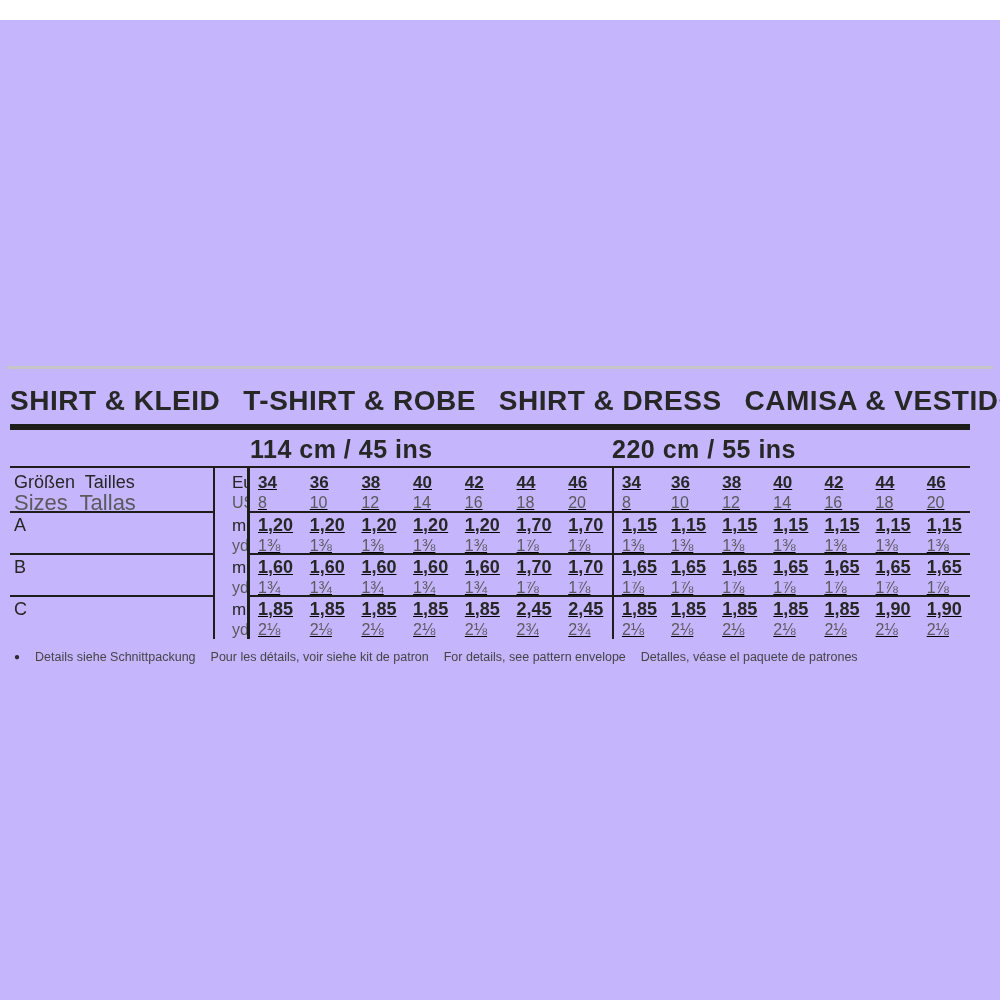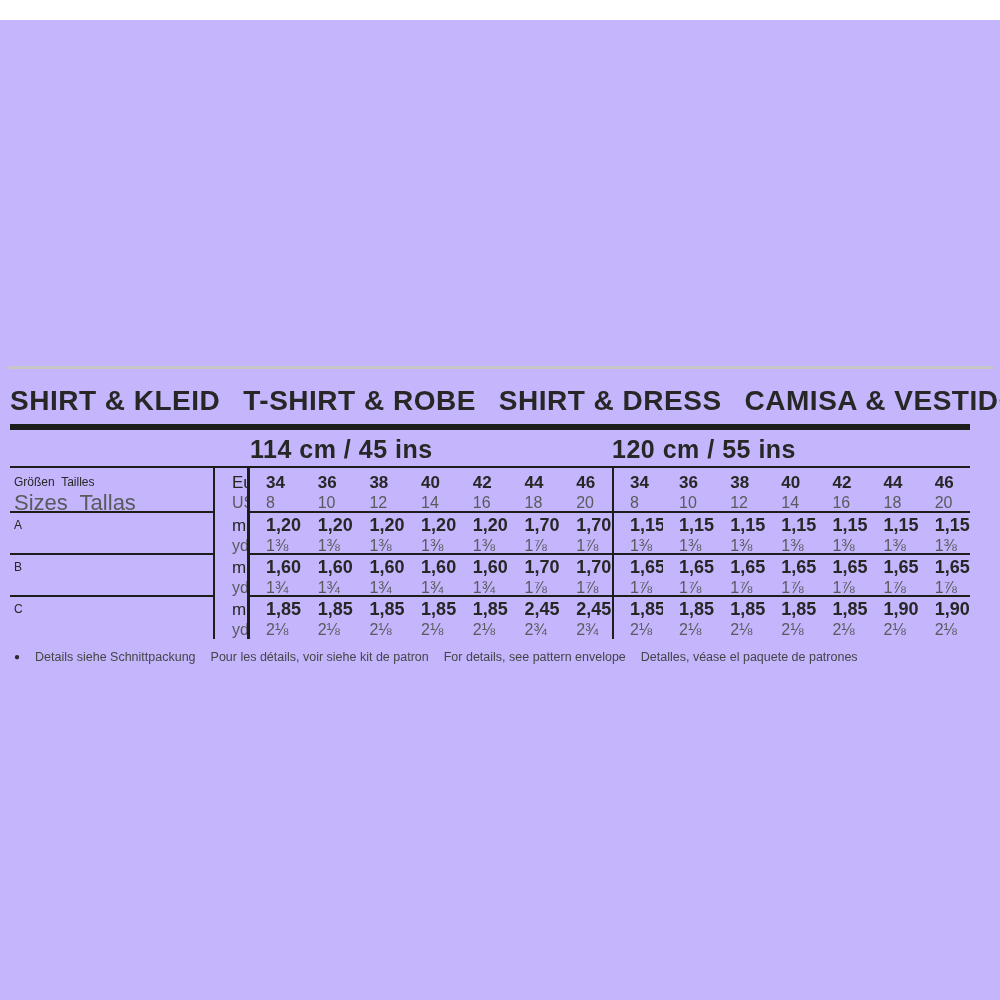--- a/index.html
+++ b/index.html
@@ -26,26 +26,26 @@
 
   .row { display:flex; }
   .r-sizes { height:45px; }
   .r-data  { height:42px; }
   .cell { box-sizing:border-box; height:100%; padding-top:2px; overflow:hidden; }
   .r-sizes .cell { padding-top:4px; }
   .cell .t { display:block; font-size:18px; font-weight:600; color:var(--ink); line-height:21px; white-space:pre; }
   .cell .b { display:block; font-size:16px; font-weight:400; color:var(--muted); line-height:19px; white-space:pre; }
   .r-sizes .c-size .t { font-size:17px; font-weight:700; }
   .c-label { width:203px; padding-left:4px; }
-  .c-label .t { font-size:12px; font-weight:400; }
+  .c-label .t { font-size:18px; font-weight:400; }
   .c-label .b { font-size:22px; }
   .c-unit { width:37px; padding-left:17px; border-left:2px solid var(--line); border-right:3px solid var(--line); }
   .c-unit .t { font-size:17px; font-weight:400; }
   .c-unit .b { font-size:16px; }
-  .c-size { width:51.71px; padding-left:16px; }
+  .c-size { width:51.71px; padding-left:8px;text-decoration:underline; }
   .c-size.s2 { width:51.14px; }
   .sec-start { border-left:2px solid var(--line); }
   .bb { border-bottom:2px solid var(--line); }
 
   .footer {
     position:absolute; left:14px; top:630px; display:flex; gap:15px;
     align-items:center; font-size:12.5px; color:var(--foot); white-space:pre;
   }
   .bullet { font-size:10px; color:#2b2b2b; line-height:1; }
 </style>
@@ -61,21 +61,21 @@
     <span>T-SHIRT &amp; ROBE</span>
     <span>SHIRT &amp; DRESS</span>
     <span>CAMISA &amp; VESTIDO</span>
   </div>
 
   <div class="thick-bar"></div>
 
   <div class="tbl">
     <div class="cm-row">
       <span class="cm-label cm-1">114 cm / 45 ins</span>
-      <span class="cm-label cm-2">120 cm / 55 ins</span>
+      <span class="cm-label cm-2">220 cm / 55 ins</span>
     </div>
     <div id="table-rows">
         <div class="row r-sizes">
           <div class="cell c-label bb">
             <span class="t">Größen  Tailles</span>
             <span class="b">Sizes  Tallas</span>
           </div>
           <div class="cell c-unit">
             <span class="t">Eur</span>
             <span class="b">US</span>

